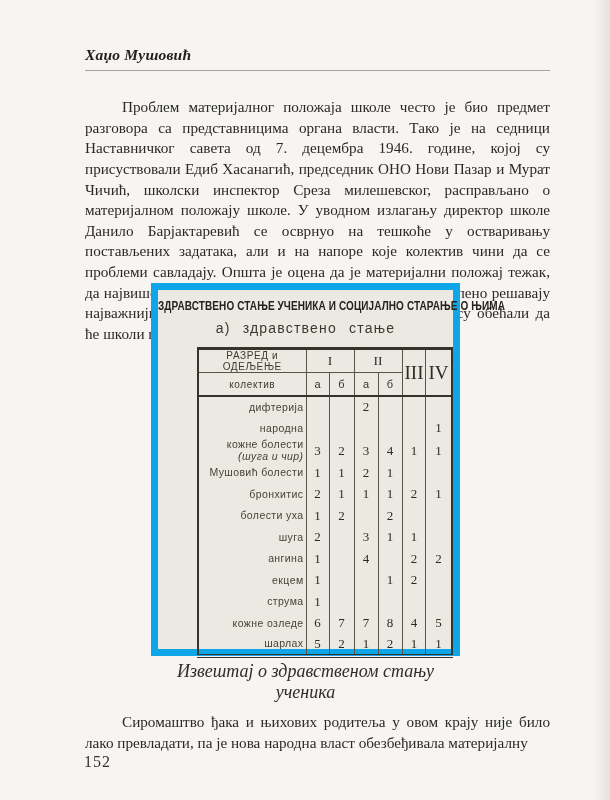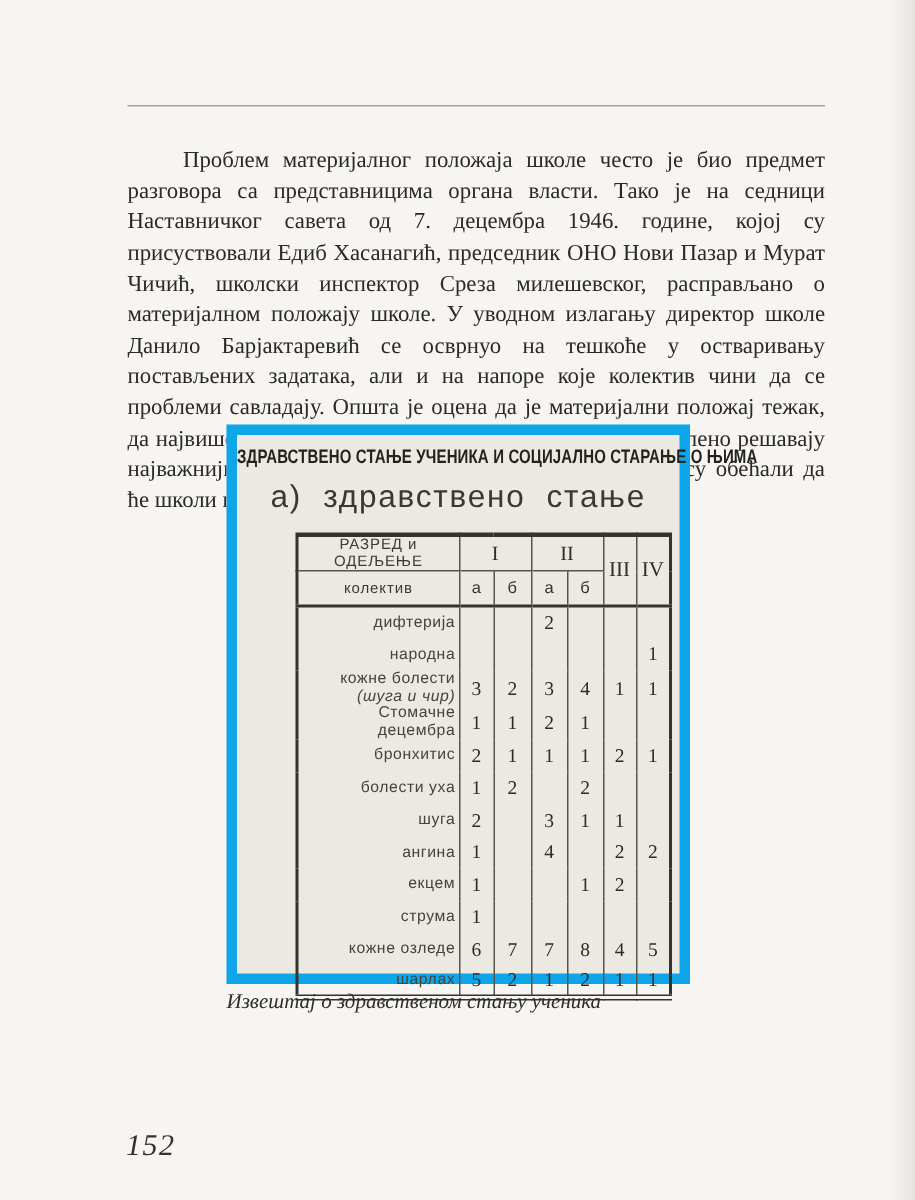--- a/index.html
+++ b/index.html
@@ -38,65 +38,66 @@
   }
   .fig-title{
     display:inline-block;margin-top:8px;
     font-family:"Liberation Sans", sans-serif;font-weight:bold;
     font-size:10px;letter-spacing:.1px;color:#23221c;
     transform:scaleY(1.3);transform-origin:center top;white-space:nowrap;
   }
   .fig-subtitle{
     margin-top:9px;
     font-family:"Liberation Sans", sans-serif;
-    font-size:21px;letter-spacing:1.2px;word-spacing:7px;color:#3a3931;
+    font-size:14px;letter-spacing:1.2px;word-spacing:7px;color:#3a3931;
   }
   .scan-table{
     border-collapse:collapse;
     margin:11px 0 0 39px;
     border:2px solid #35342c;
     border-top-width:3px;
     border-bottom:4px double #35342c;
     background:transparent;
   }
   .scan-table th,.scan-table td{padding:0 2px;font-weight:normal;vertical-align:middle;}
   .scan-table th + th, .scan-table td + td{border-left:1px solid #56554a;}
   .hr1 .hb{border-bottom:1px solid #56554a;}
   .hr2 th{border-bottom:2px solid #35342c;height:22px;}
   .hr1 th{height:22px;}
-  .rn{border-bottom:2px solid #35342c;font-family:"Liberation Serif",serif;font-size:14px;color:#2e2d25;}
+  .rn{border-bottom:2px solid #35342c;font-family:"Liberation Serif",serif;font-size:19px;color:#2e2d25;}
   .hname{font-family:"Liberation Sans",sans-serif;font-size:10px;letter-spacing:.6px;color:#3c3b31;text-align:center;padding-left:6px;}
   .grp{font-family:"Liberation Serif",serif;font-size:13.5px;color:#2e2d25;}
   .subh{font-family:"Liberation Sans",sans-serif;font-size:11px;color:#33322a;}
   .t-body tr{height:21.5px;}
   .rl{
     text-align:right;padding-left:6px;
     font-family:"Liberation Sans",sans-serif;font-size:10.5px;
     letter-spacing:.4px;color:#45443a;line-height:11.5px;
   }
   .rl .sub{display:block;padding-left:5px;font-style:italic;}
   .rl .sub:empty{display:none;}
   .num{
     text-align:center;
     font-family:"Liberation Serif",serif;font-size:13px;color:#2d2c24;
   }
   .fig-caption{
     position:absolute;left:151px;top:661px;width:309px;
-    font-style:italic;font-size:14px;color:#2e2d2b;
+    text-align:center;font-style:italic;font-size:18px;color:#2e2d2b;
   }
   .page-number{
     position:absolute;left:84px;top:753px;
-    font-style:italic;font-size:20px;color:#33322f;letter-spacing:1px;
+    font-size:16px;color:#33322f;letter-spacing:1px;
   }
 </style>
 </head>
 <body>
 
 <div class="page">
 
+  <div class="running-header">Хаџо Мушовић</div>
   <div class="header-rule"></div>
 
   <p class="body-para para-1">Проблем материјалног положаја школе често је био предмет разговора са представницима органа власти. Тако је на седници Наставничког савета од 7. децембра 1946. године, којој су присуствовали Едиб Хасанагић, председник ОНО Нови Пазар и Мурат Чичић, школски инспектор Среза милешевског, расправљано о материјалном положају школе. У уводном излагању директор школе Данило Барјактаревић се осврнуо на тешкоће у остваривању постављених задатака, али и на напоре које колектив чини да се проблеми савладају. Општа је оцена да је материјални положај тежак, да највише погађа ученике и да је неопходно да се постепено решавају најважнији проблеми. „Представници народне власти“ су обећали да ће школи посветити већу пажњу.</p>
 
   <div class="figure">
     <span class="fig-title">ЗДРАВСТВЕНО СТАЊЕ УЧЕНИКА И СОЦИЈАЛНО СТАРАЊЕ О ЊИМА</span>
     <div class="fig-subtitle">а) здравствено стање</div>
 
     <table class="scan-table">
       <colgroup>
@@ -146,21 +147,21 @@
         <tr>
           <td class="rl"><span>кожне болести</span><span class="sub">(шуга и чир)</span></td>
           <td class="num">3</td>
           <td class="num">2</td>
           <td class="num">3</td>
           <td class="num">4</td>
           <td class="num">1</td>
           <td class="num">1</td>
         </tr>
         <tr>
-          <td class="rl"><span>Стомачне децембра</span></td>
+          <td class="rl"><span>Мушовић болести</span></td>
           <td class="num">1</td>
           <td class="num">1</td>
           <td class="num">2</td>
           <td class="num">1</td>
           <td class="num"></td>
           <td class="num"></td>
         </tr>
         <tr>
           <td class="rl"><span>бронхитис</span></td>
           <td class="num">2</td>
@@ -232,16 +233,17 @@
           <td class="num">2</td>
           <td class="num">1</td>
           <td class="num">1</td>
         </tr>
       </tbody>
     </table>
   </div>
 
   <div class="fig-caption">Извештај о здравственом стању ученика</div>
 
+  <p class="body-para para-2">Сиромаштво ђака и њихових родитеља у овом крају није било лако превладати, па је нова народна власт обезбеђивала материјалну</p>
 
   <div class="page-number">152</div>
 
 </div>
 
 </body></html>

